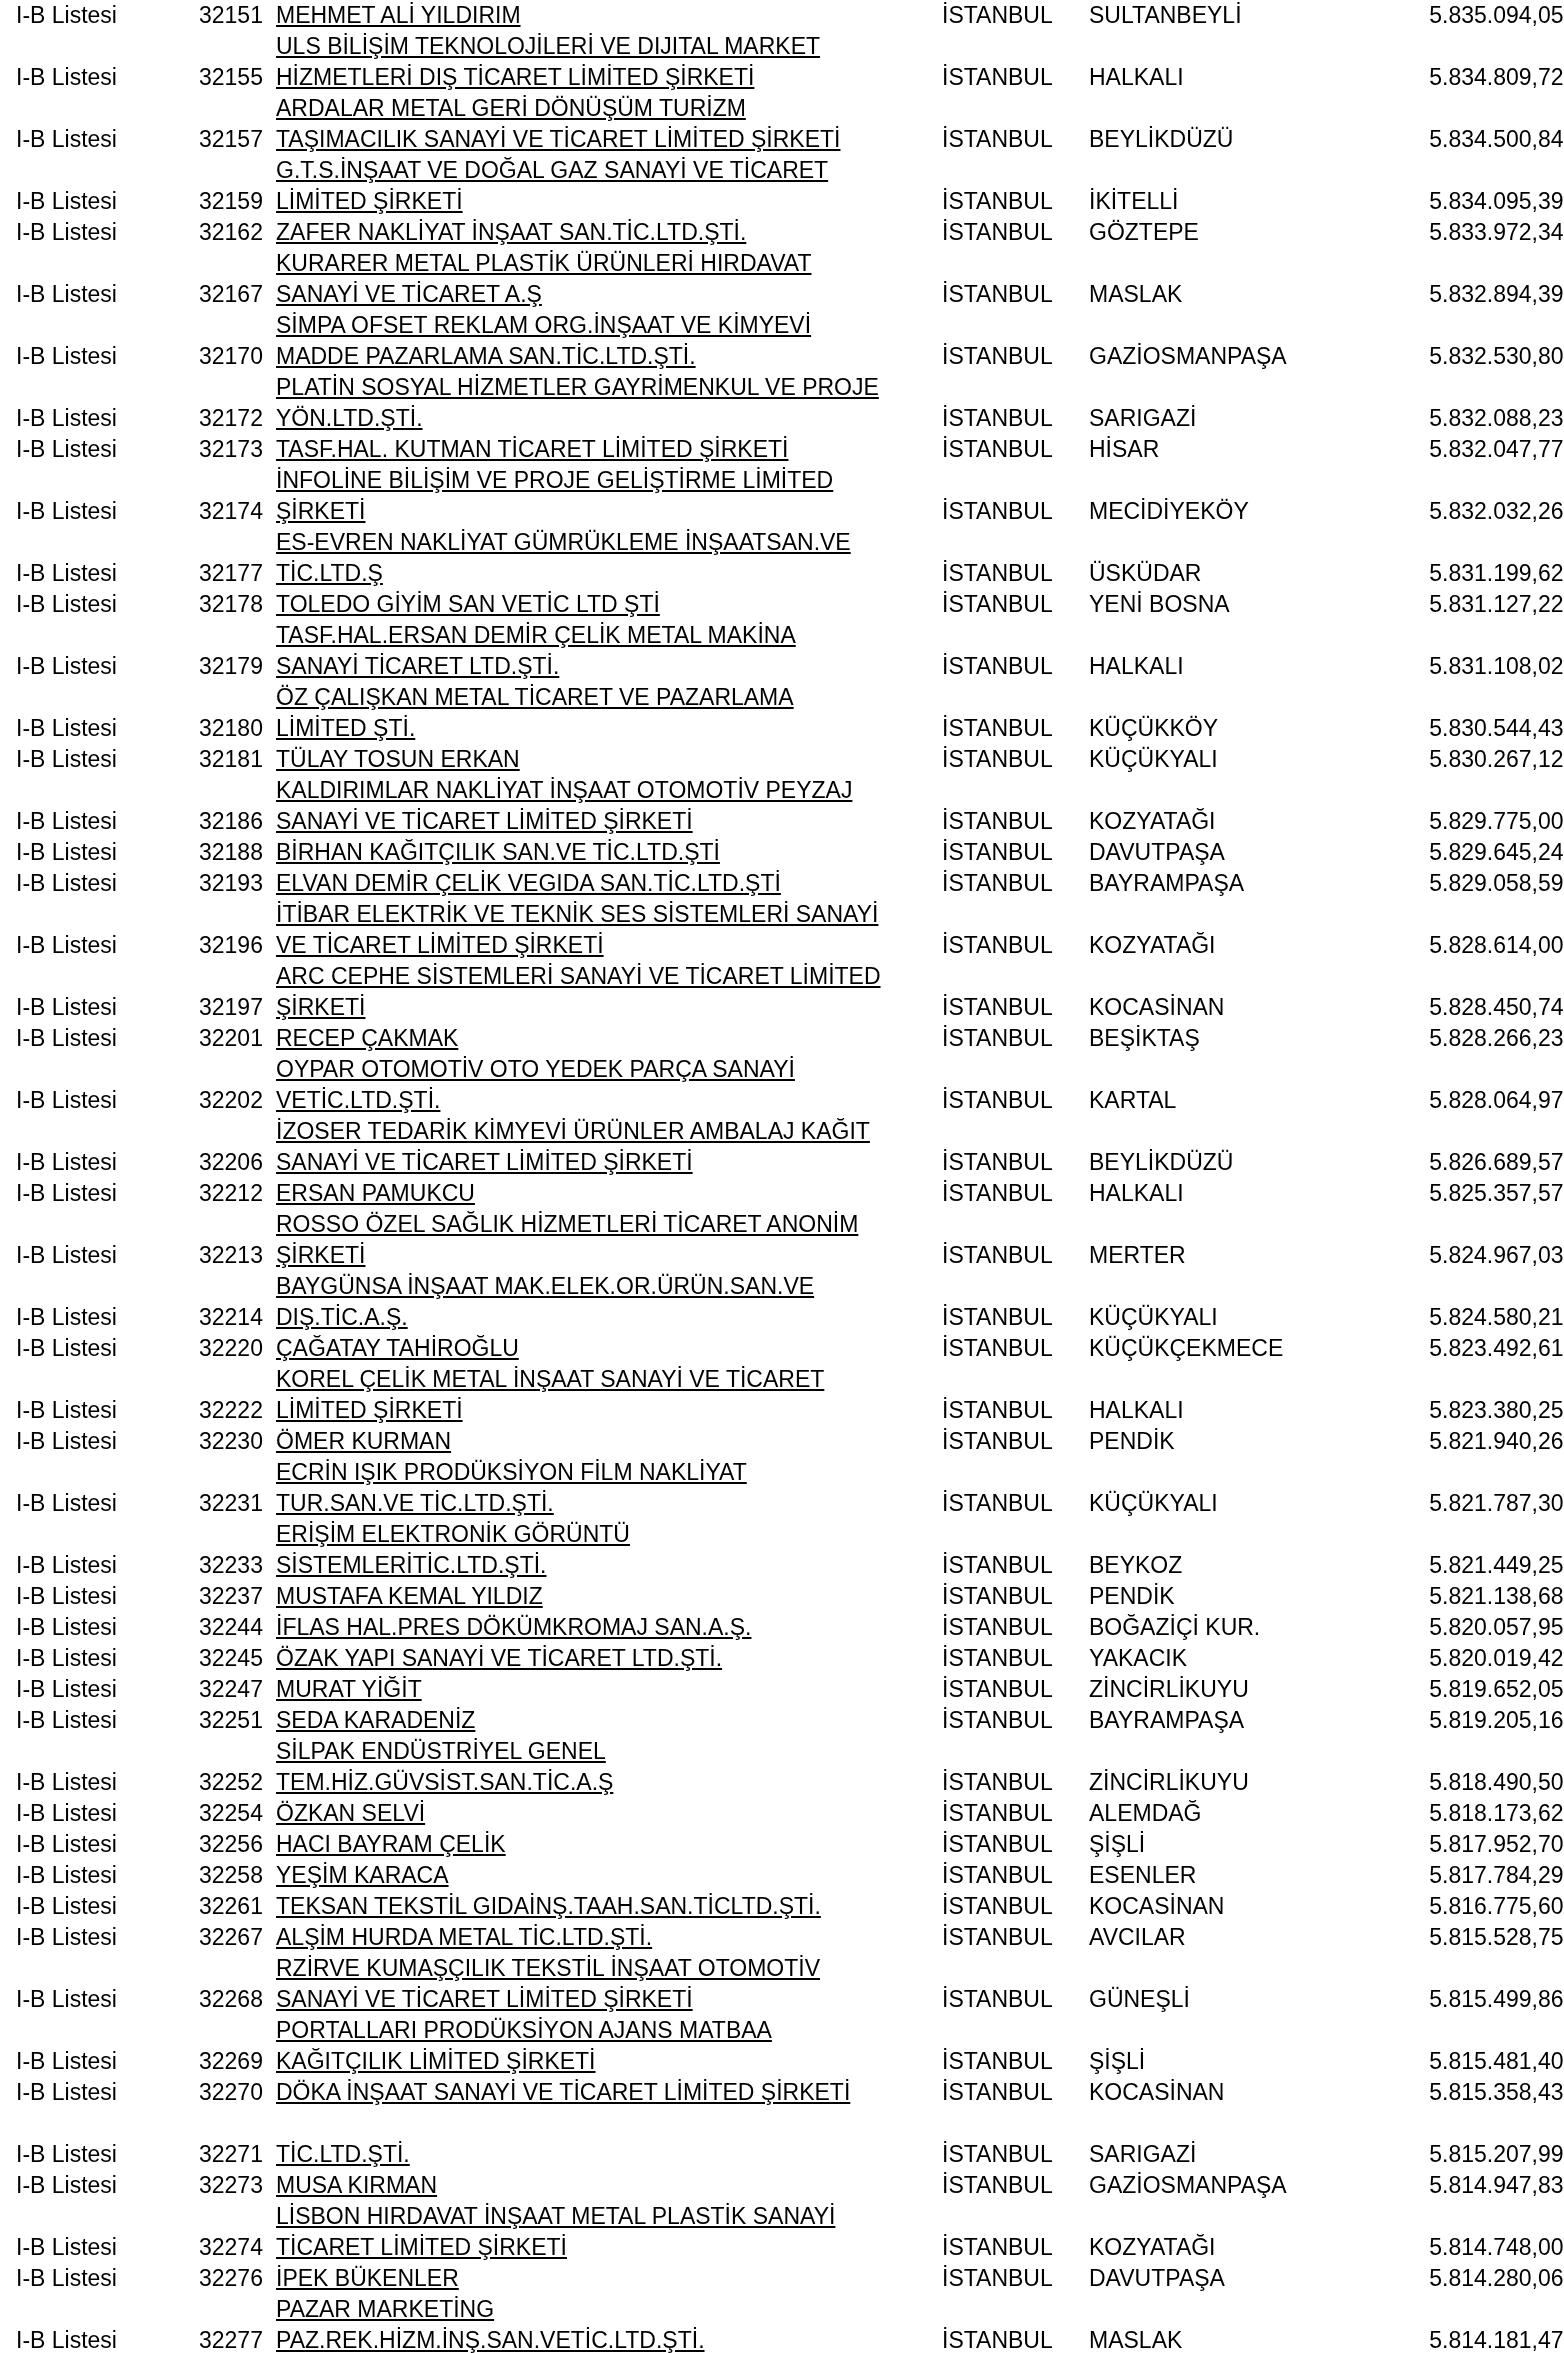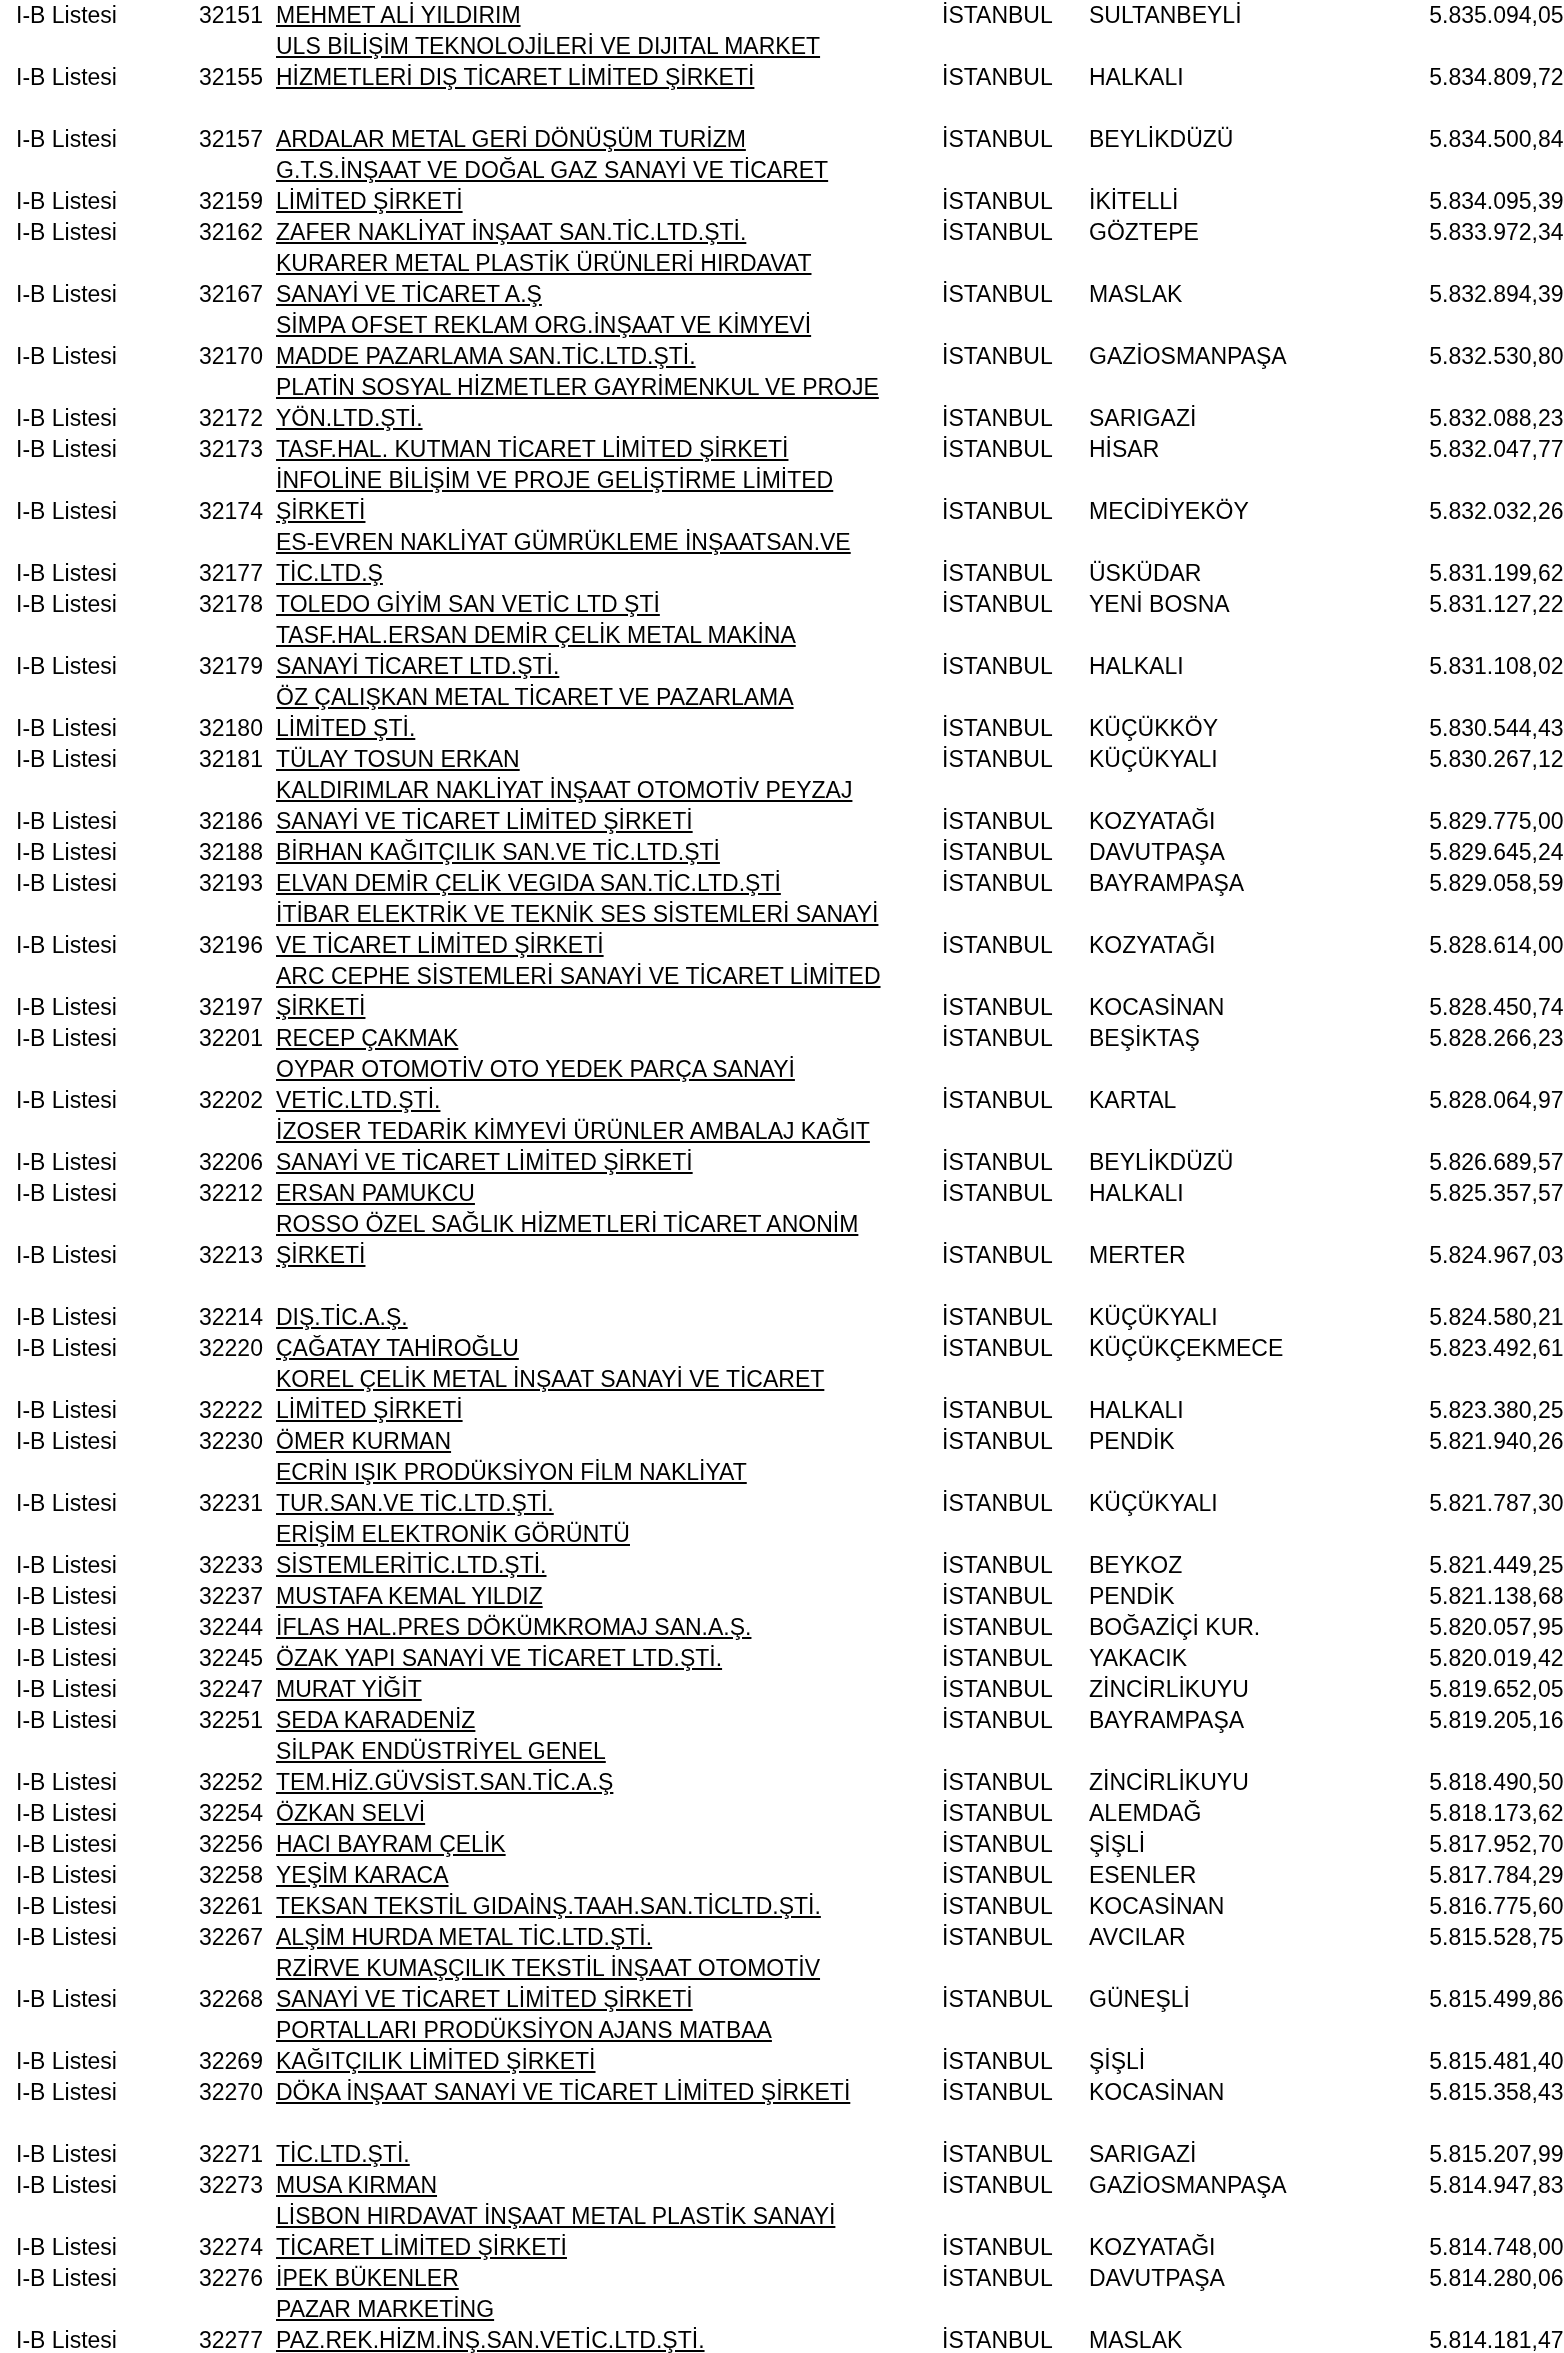--- a/index.html
+++ b/index.html
@@ -62,20 +62,21 @@
       </span>
       <span class="cell c-city">İSTANBUL</span>
       <span class="cell c-district">HALKALI</span>
       <span class="cell c-amount">5.834.809,72</span>
     </div>
     <div class="row h2">
       <span class="cell c-list">I-B Listesi</span>
       <span class="cell c-no">32157</span>
       <span class="cell c-name">
         <div>ARDALAR METAL GERİ DÖNÜŞÜM TURİZM</div>
+        <div>TAŞIMACILIK SANAYİ VE TİCARET LİMİTED ŞİRKETİ</div>
       </span>
       <span class="cell c-city">İSTANBUL</span>
       <span class="cell c-district">BEYLİKDÜZÜ</span>
       <span class="cell c-amount">5.834.500,84</span>
     </div>
     <div class="row h2">
       <span class="cell c-list">I-B Listesi</span>
       <span class="cell c-no">32159</span>
       <span class="cell c-name">
         <div>G.T.S.İNŞAAT VE DOĞAL GAZ SANAYİ VE TİCARET</div>
@@ -305,20 +306,21 @@
         <div>ŞİRKETİ</div>
       </span>
       <span class="cell c-city">İSTANBUL</span>
       <span class="cell c-district">MERTER</span>
       <span class="cell c-amount">5.824.967,03</span>
     </div>
     <div class="row h2">
       <span class="cell c-list">I-B Listesi</span>
       <span class="cell c-no">32214</span>
       <span class="cell c-name">
+        <div>BAYGÜNSA İNŞAAT MAK.ELEK.OR.ÜRÜN.SAN.VE</div>
         <div>DIŞ.TİC.A.Ş.</div>
       </span>
       <span class="cell c-city">İSTANBUL</span>
       <span class="cell c-district">KÜÇÜKYALI</span>
       <span class="cell c-amount">5.824.580,21</span>
     </div>
     <div class="row h1">
       <span class="cell c-list">I-B Listesi</span>
       <span class="cell c-no">32220</span>
       <span class="cell c-name">

